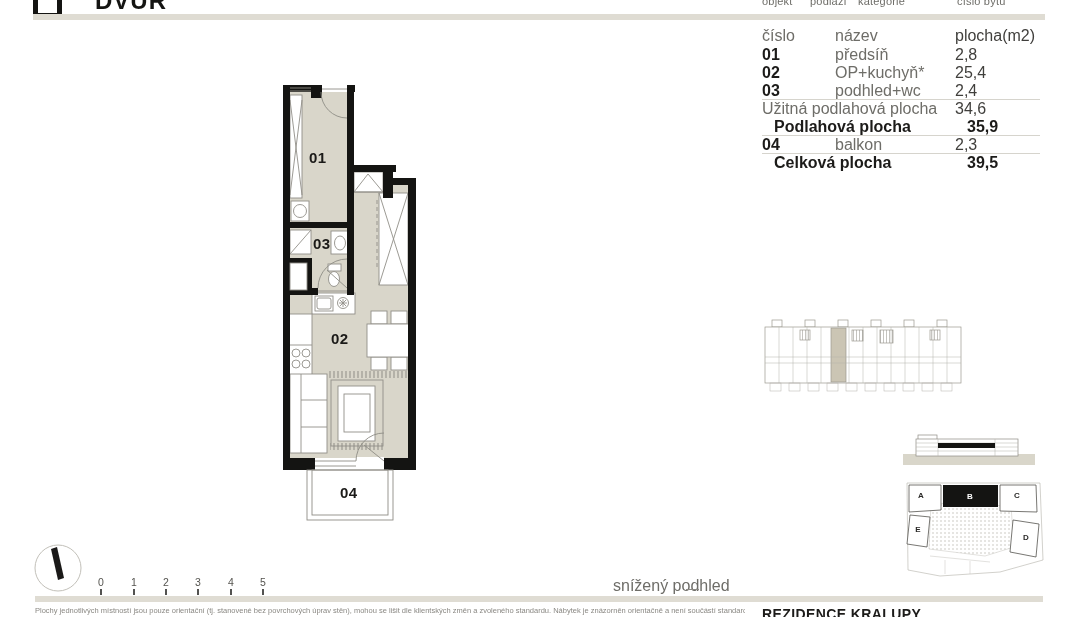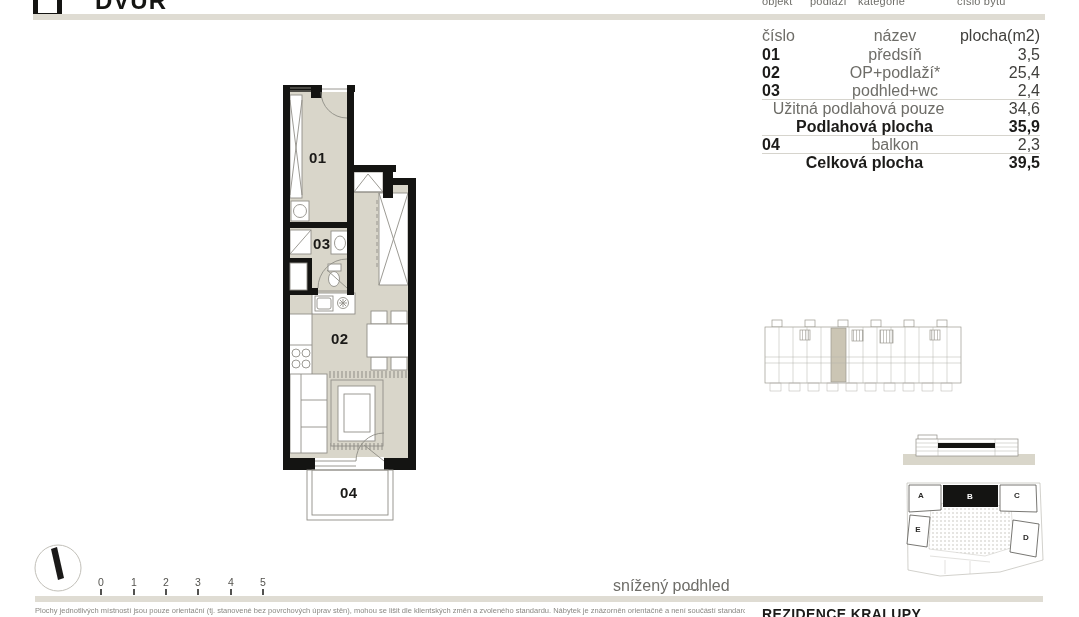--- a/index.html
+++ b/index.html
@@ -11,22 +11,22 @@
   .meta-label{position:absolute;top:-5px;font-size:11px;color:#6e6d68;letter-spacing:.2px;}
   .bar{position:absolute;background:#dfdcd3;}
   .bar.top{left:33px;top:14px;width:1012px;height:6px;}
   .bar.bottom{left:35px;top:596px;width:1008px;height:6px;}
   
   .room-table{position:absolute;left:762px;top:26px;width:278px;font-size:16px;}
   .trow{display:grid;grid-template-columns:73px 120px 1fr;height:18px;align-items:center;box-sizing:border-box;}
   .trow.thead{height:20px;color:#6e6d68;}
   .c-num{font-weight:bold;color:#1c1b19;}
   .thead .c-num{font-weight:normal;color:#6e6d68;}
-  .c-name{color:#6e6d68;text-align:center;}
-  .c-area{color:#403f3c;text-align:right;}
+  .c-name{color:#6e6d68;}
+  .c-area{color:#403f3c;}
   .trow.hr{border-bottom:1px solid #d6d4cd;}
   .trow.sum .c-name{grid-column:1/3;}
   .trow.b .c-name,.trow.b .c-area{font-weight:bold;color:#1c1b19;padding-left:12px;}
   
   .room-label{position:absolute;font-size:15px;font-weight:bold;color:#1b1a18;letter-spacing:.5px;}
   
   .legend-text{position:absolute;left:613px;top:577px;font-size:16px;color:#6e6d68;}
   .legend-line{position:absolute;left:686px;top:589px;width:13px;height:1px;background:#8a8883;}
   .disclaimer{position:absolute;left:35px;top:606px;width:710px;font-size:7.5px;color:#8a8883;white-space:nowrap;overflow:hidden;}
   .project-title{position:absolute;left:762px;top:606px;font-size:14px;font-weight:bold;letter-spacing:.4px;color:#1c1b19;}
@@ -48,35 +48,35 @@
 
   <div class="room-table">
     <div class="trow thead">
       <span class="c-num">číslo</span>
       <span class="c-name">název</span>
       <span class="c-area">plocha(m2)</span>
     </div>
     <div class="trow">
       <span class="c-num">01</span>
       <span class="c-name">předsíň</span>
-      <span class="c-area">3,5</span>
+      <span class="c-area">2,8</span>
     </div>
     <div class="trow">
       <span class="c-num">02</span>
-      <span class="c-name">OP+podlaží*</span>
+      <span class="c-name">OP+kuchyň*</span>
       <span class="c-area">25,4</span>
     </div>
     <div class="trow hr">
       <span class="c-num">03</span>
       <span class="c-name">podhled+wc</span>
       <span class="c-area">2,4</span>
     </div>
     <div class="trow sum">
 
-      <span class="c-name">Užitná podlahová pouze</span>
+      <span class="c-name">Užitná podlahová plocha</span>
       <span class="c-area">34,6</span>
     </div>
     <div class="trow sum b hr">
 
       <span class="c-name">Podlahová plocha</span>
       <span class="c-area">35,9</span>
     </div>
     <div class="trow hr">
       <span class="c-num">04</span>
       <span class="c-name">balkon</span>

